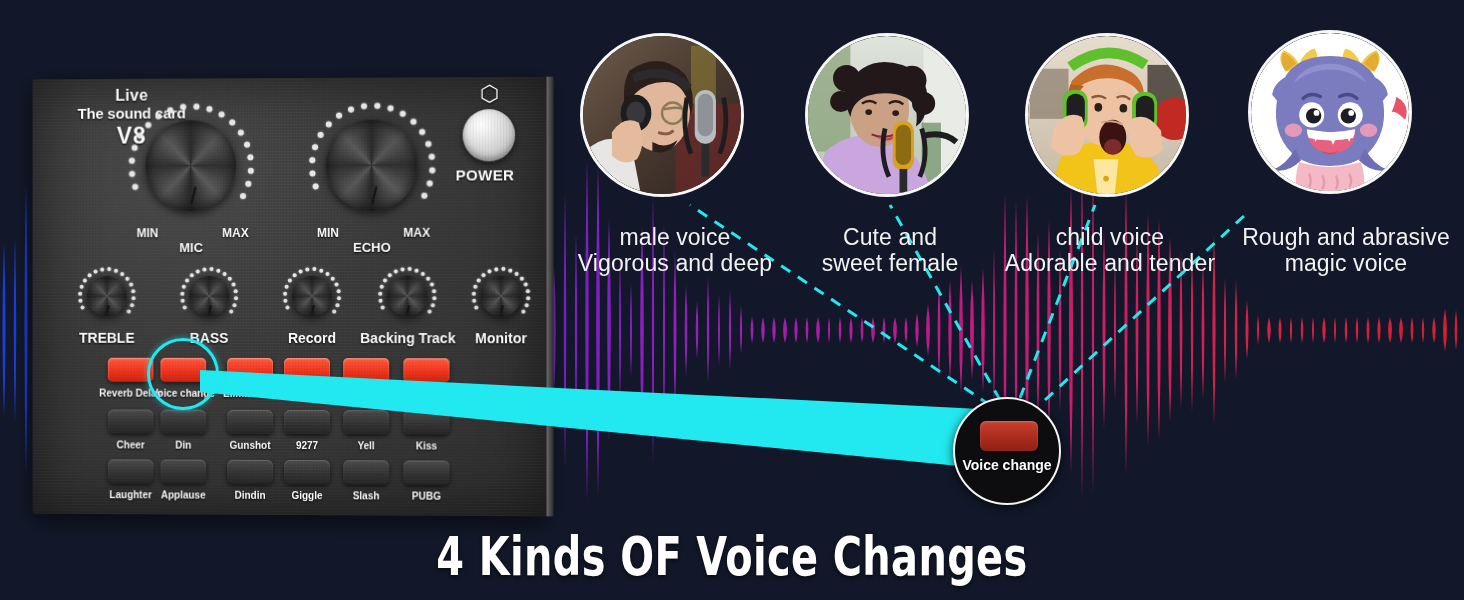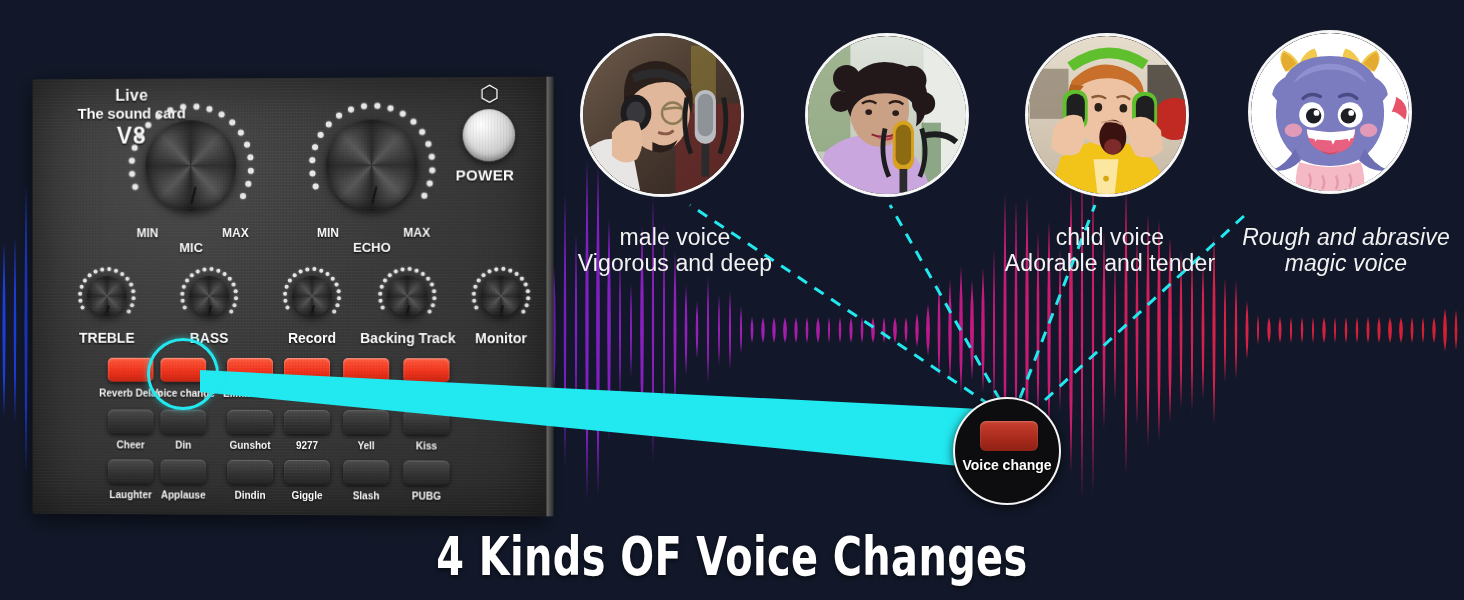--- a/index.html
+++ b/index.html
@@ -695,23 +695,25 @@
       <path d="M72 122 q10 5 20 0 q-10 8 -20 0 Z" fill="#c94a66"></path>
     </g>
   </svg>
 </div>
 
 <div class="caption" style="left:560px; top:224px; width:230px;">
   <div>male voice</div>
   <div>Vigorous and deep</div>
 </div>
 <div class="caption" style="left:800px; top:224px; width:180px;">
+  <div>Cute and</div>
+  <div>sweet female</div>
 </div>
 <div class="caption" style="left:990px; top:224px; width:240px;">
   <div>child voice</div>
   <div>Adorable and tender</div>
 </div>
-<div class="caption" style="left:1228px; top:224px; width:236px;font-style:italic;">
+<div class="caption" style="left:1228px; top:224px; width:236px;">
   <div>Rough and abrasive</div>
   <div>magic voice</div>
 </div>
 
 <div id="headline">4 Kinds OF Voice Changes</div>
 
 </body></html>

